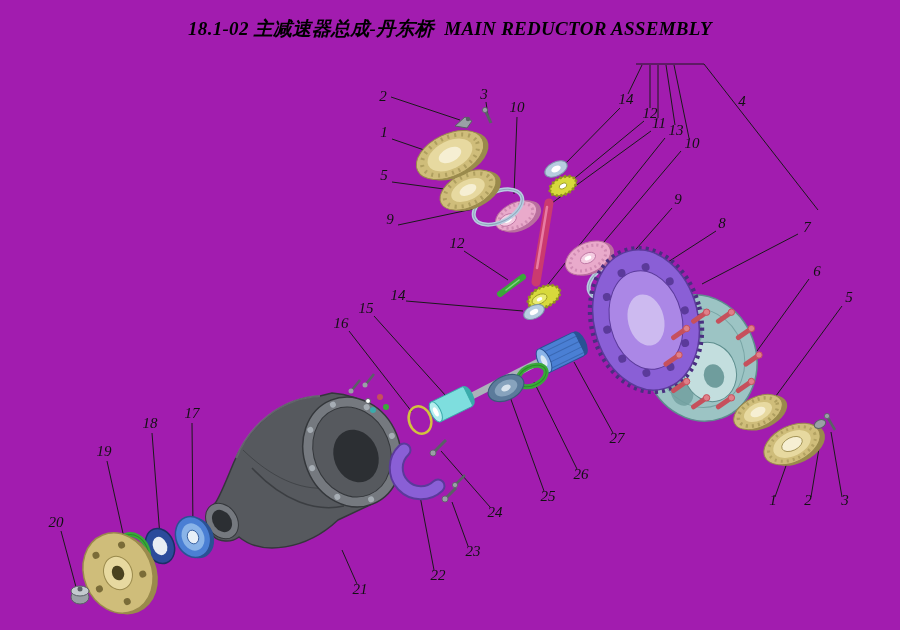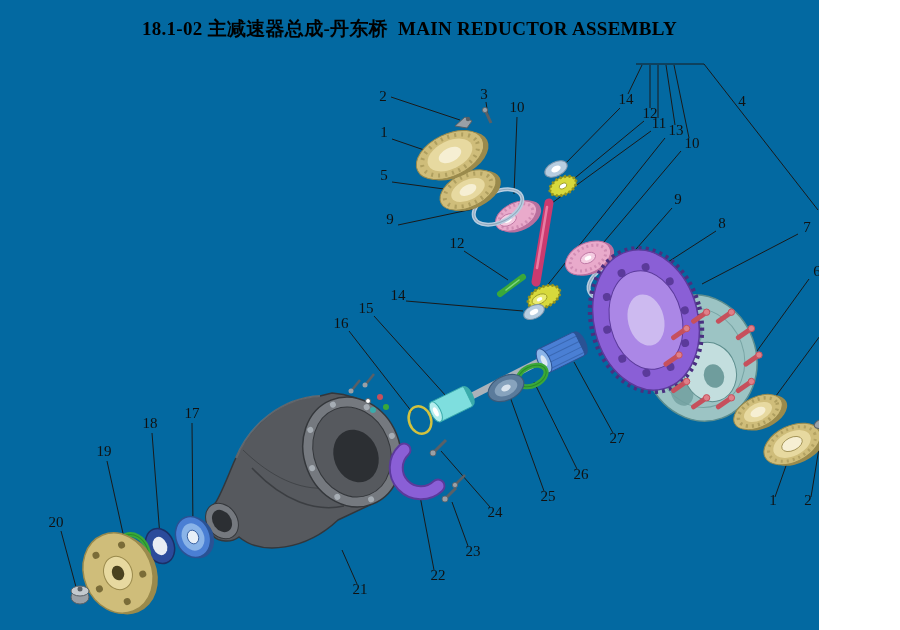--- a/index.html
+++ b/index.html
@@ -1,17 +1,17 @@
 <!DOCTYPE html>
 <html style="--line: #1a1a1a; --text: #111111; --tan: #cfbd7a; --tan_light: #e7d9a0; --tan_pale: #f6efd3; --tan_dark: #9a8a4c; --pink: #e9aacb; --pink_light: #f4cce1; --pink_dark: #b96f9e; --yellow: #d7d93c; --yellow_dark: #94941e; --magenta: #cb3a6f; --magenta_light: #e87ba3; --purple: #8a5fd6; --purple_light: #ab87e6; --purple_dark: #5b3a9b; --purple_hole: #cdbaf0; --teal: #9cc4c4; --teal_light: #c3dede; --teal_dark: #5e8e8e; --teal_deep: #6f9d9d; --red: #c6505c; --red_light: #df8089; --blue: #4a7fd4; --blue_light: #8ab4e8; --blue_dark: #2a5294; --slate: #5b7b9b; --slate_light: #87a3bd; --slate_pale: #d9e4ee; --green: #3aa83a; --green_dark: #1f7a1f; --cyan: #7edede; --cyan_light: #b4eeee; --cyan_dark: #3aabab; --navy: #2b4b9b; --gray: #9aa0a6; --gray_light: #c4cacf; --gray_dark: #5a6066; --housing: #56595e; --housing_light: #75797f; --housing_dark: #34373b; --housing_hole: #2c2f33; --lightblue: #b7cde0; --lightblue_dark: #7e96ac;"><head>
 <meta charset="utf-8">
 <style>
   html,body{margin:0;padding:0;background:#fff;}
-  .page{position:relative;width:819px;height:630px;background:#0369a1;overflow:hidden;
-        font-family:"Liberation Serif",serif;}
+  .page{position:relative;width:900px;height:630px;background:#a21caf;overflow:hidden;
+        font-family:"Liberation Serif",serif;font-style:italic;}
   .title{position:absolute;top:16px;left:0;width:100%;text-align:center;
          font-weight:bold;font-size:19px;color:#000;white-space:pre;letter-spacing:.3px;}
   svg{position:absolute;top:0;left:0;}
   .ln line, .ln polyline{stroke:var(--line);stroke-width:1;fill:none;}
   .callout{font-family:"Liberation Serif",serif;font-size:15px;fill:var(--text);text-anchor:middle;}
   
   .f-tan{fill:var(--tan)} .f-tanl{fill:var(--tan_light)} .f-tanp{fill:var(--tan_pale)} .f-tand{fill:var(--tan_dark)} .s-tand{stroke:var(--tan_dark)}
   .f-pink{fill:var(--pink)} .f-pinkl{fill:var(--pink_light)} .f-pinkd{fill:var(--pink_dark)} .s-pinkd{stroke:var(--pink_dark)}
   .f-yel{fill:var(--yellow)} .f-yell{fill:#e9eb70} .s-yeld{stroke:var(--yellow_dark)}
   .s-mag{stroke:var(--magenta)} .s-magl{stroke:var(--magenta_light)}

